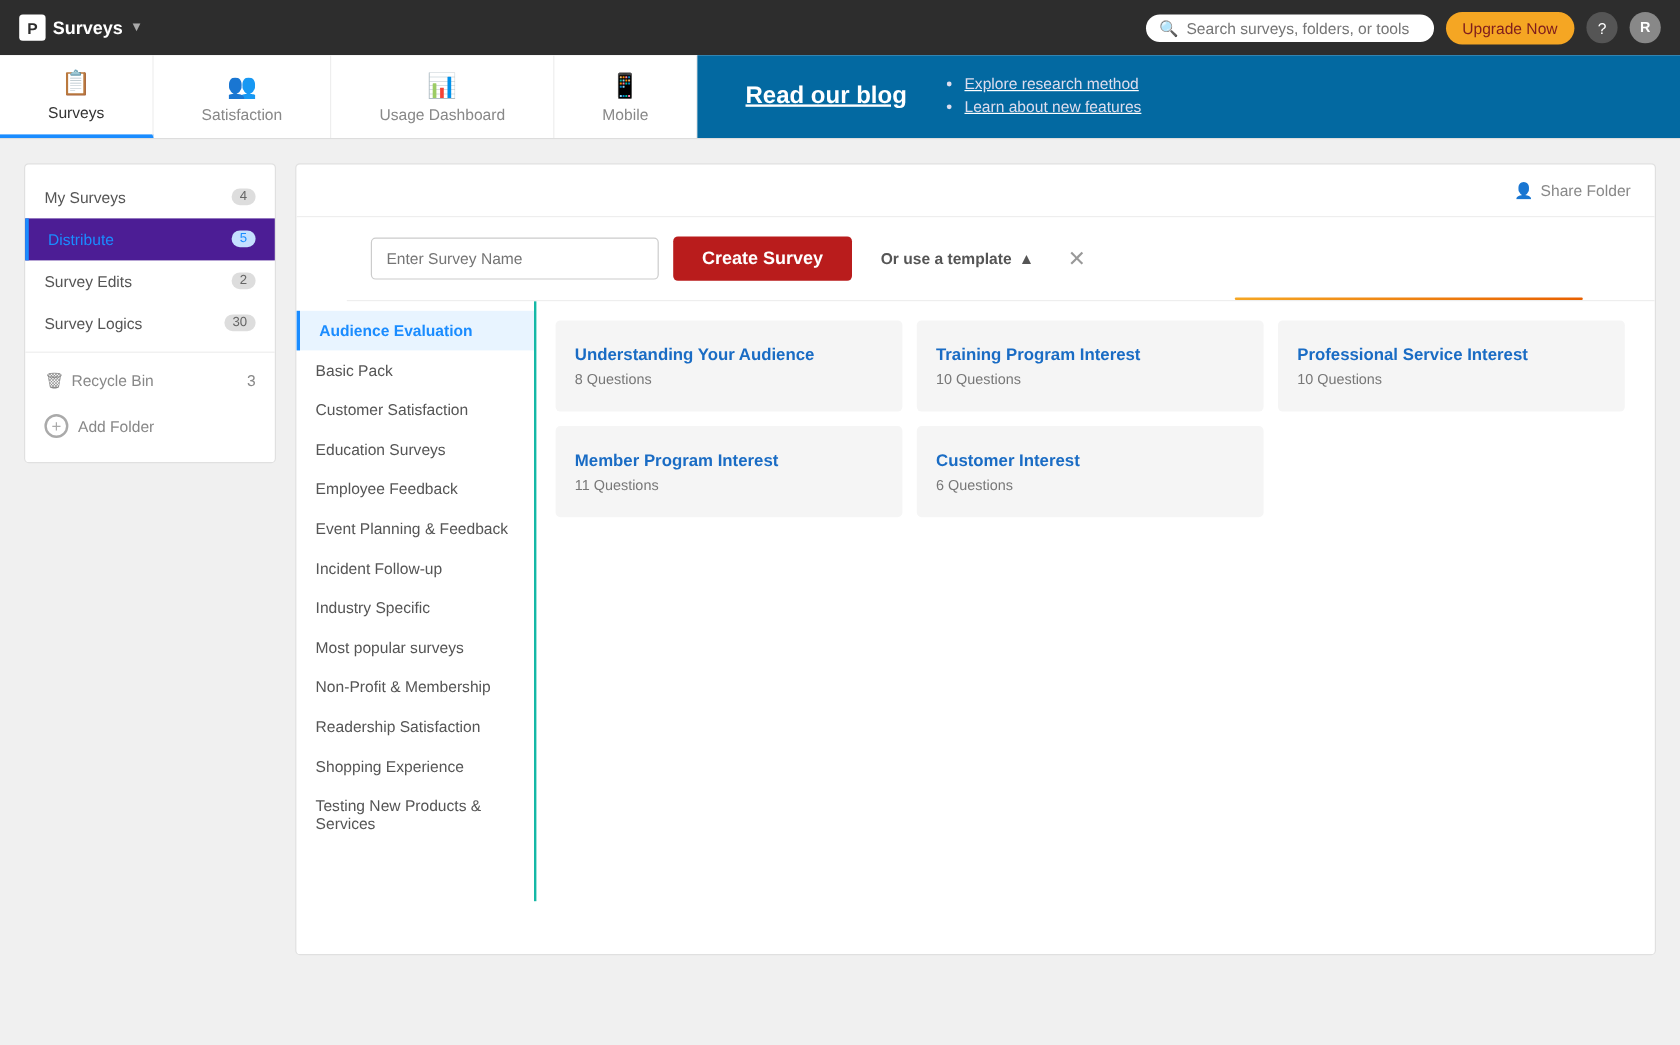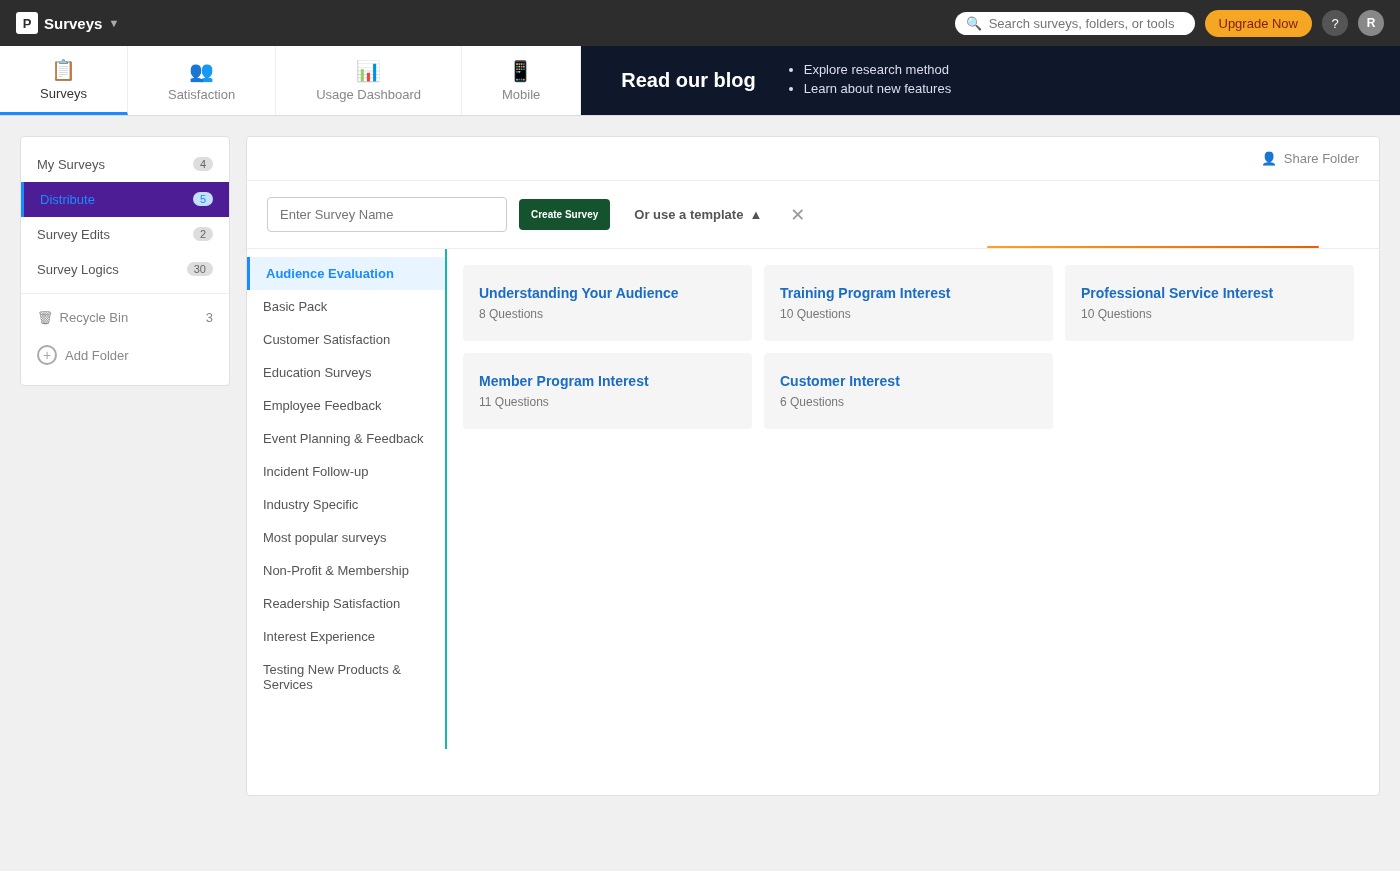--- a/index.html
+++ b/index.html
@@ -111,27 +111,28 @@
       position: relative;
     }
     .tab-item.active {
       color: #333;
       border-bottom: 3px solid #1a8cff;
     }
     .tab-item .tab-icon { font-size: 20px; color: #aaa; }
     .tab-item.active .tab-icon { color: #555; }
     .blog-banner {
       margin-left: auto;
-      background: #0f172a;
+      background: #0369a1;
       color: #fff;
       display: flex;
       align-items: center;
       padding: 0 40px;
       gap: 30px;
       flex: 1;
+      text-decoration: underline;
     }
     .blog-banner .blog-title {
       font-size: 20px;
       font-weight: bold;
       white-space: nowrap;
     }
     .blog-banner ul {
       list-style: disc;
       padding-left: 18px;
       font-size: 13px;
@@ -239,37 +240,38 @@
     }
 
     
     .create-survey-row {
       display: flex;
       align-items: center;
       padding: 16px 20px;
       gap: 12px;
       border-bottom: 1px solid #eee;
       position: relative;
+      margin-left: 42px;
     }
     .survey-name-input {
       border: 1px solid #ccc;
       border-radius: 4px;
       padding: 9px 12px;
       font-size: 13px;
       color: #aaa;
       width: 240px;
       outline: none;
     }
     .create-btn {
-      background: #14532d;
+      background: #b91c1c;
       color: #fff;
       border: none;
       border-radius: 4px;
-      padding: 10px 12px;
-      font-size: 10px;
+      padding: 10px 24px;
+      font-size: 15px;
       font-weight: bold;
       cursor: pointer;
     }
     .template-btn {
       display: flex;
       align-items: center;
       gap: 6px;
       border: none;
       background: transparent;
       font-size: 13px;
@@ -455,21 +457,21 @@
         <div class="category-item">Basic Pack</div>
         <div class="category-item">Customer Satisfaction</div>
         <div class="category-item">Education Surveys</div>
         <div class="category-item">Employee Feedback</div>
         <div class="category-item">Event Planning &amp; Feedback</div>
         <div class="category-item">Incident Follow-up</div>
         <div class="category-item">Industry Specific</div>
         <div class="category-item">Most popular surveys</div>
         <div class="category-item">Non-Profit &amp; Membership</div>
         <div class="category-item">Readership Satisfaction</div>
-        <div class="category-item">Interest Experience</div>
+        <div class="category-item">Shopping Experience</div>
         <div class="category-item">Testing New Products &amp; Services</div>
       </div>
 
       <div class="template-grid">
         <div class="template-card">
           <div class="t-name">Understanding Your Audience</div>
           <div class="t-count">8 Questions</div>
         </div>
         <div class="template-card">
           <div class="t-name">Training Program Interest</div>

